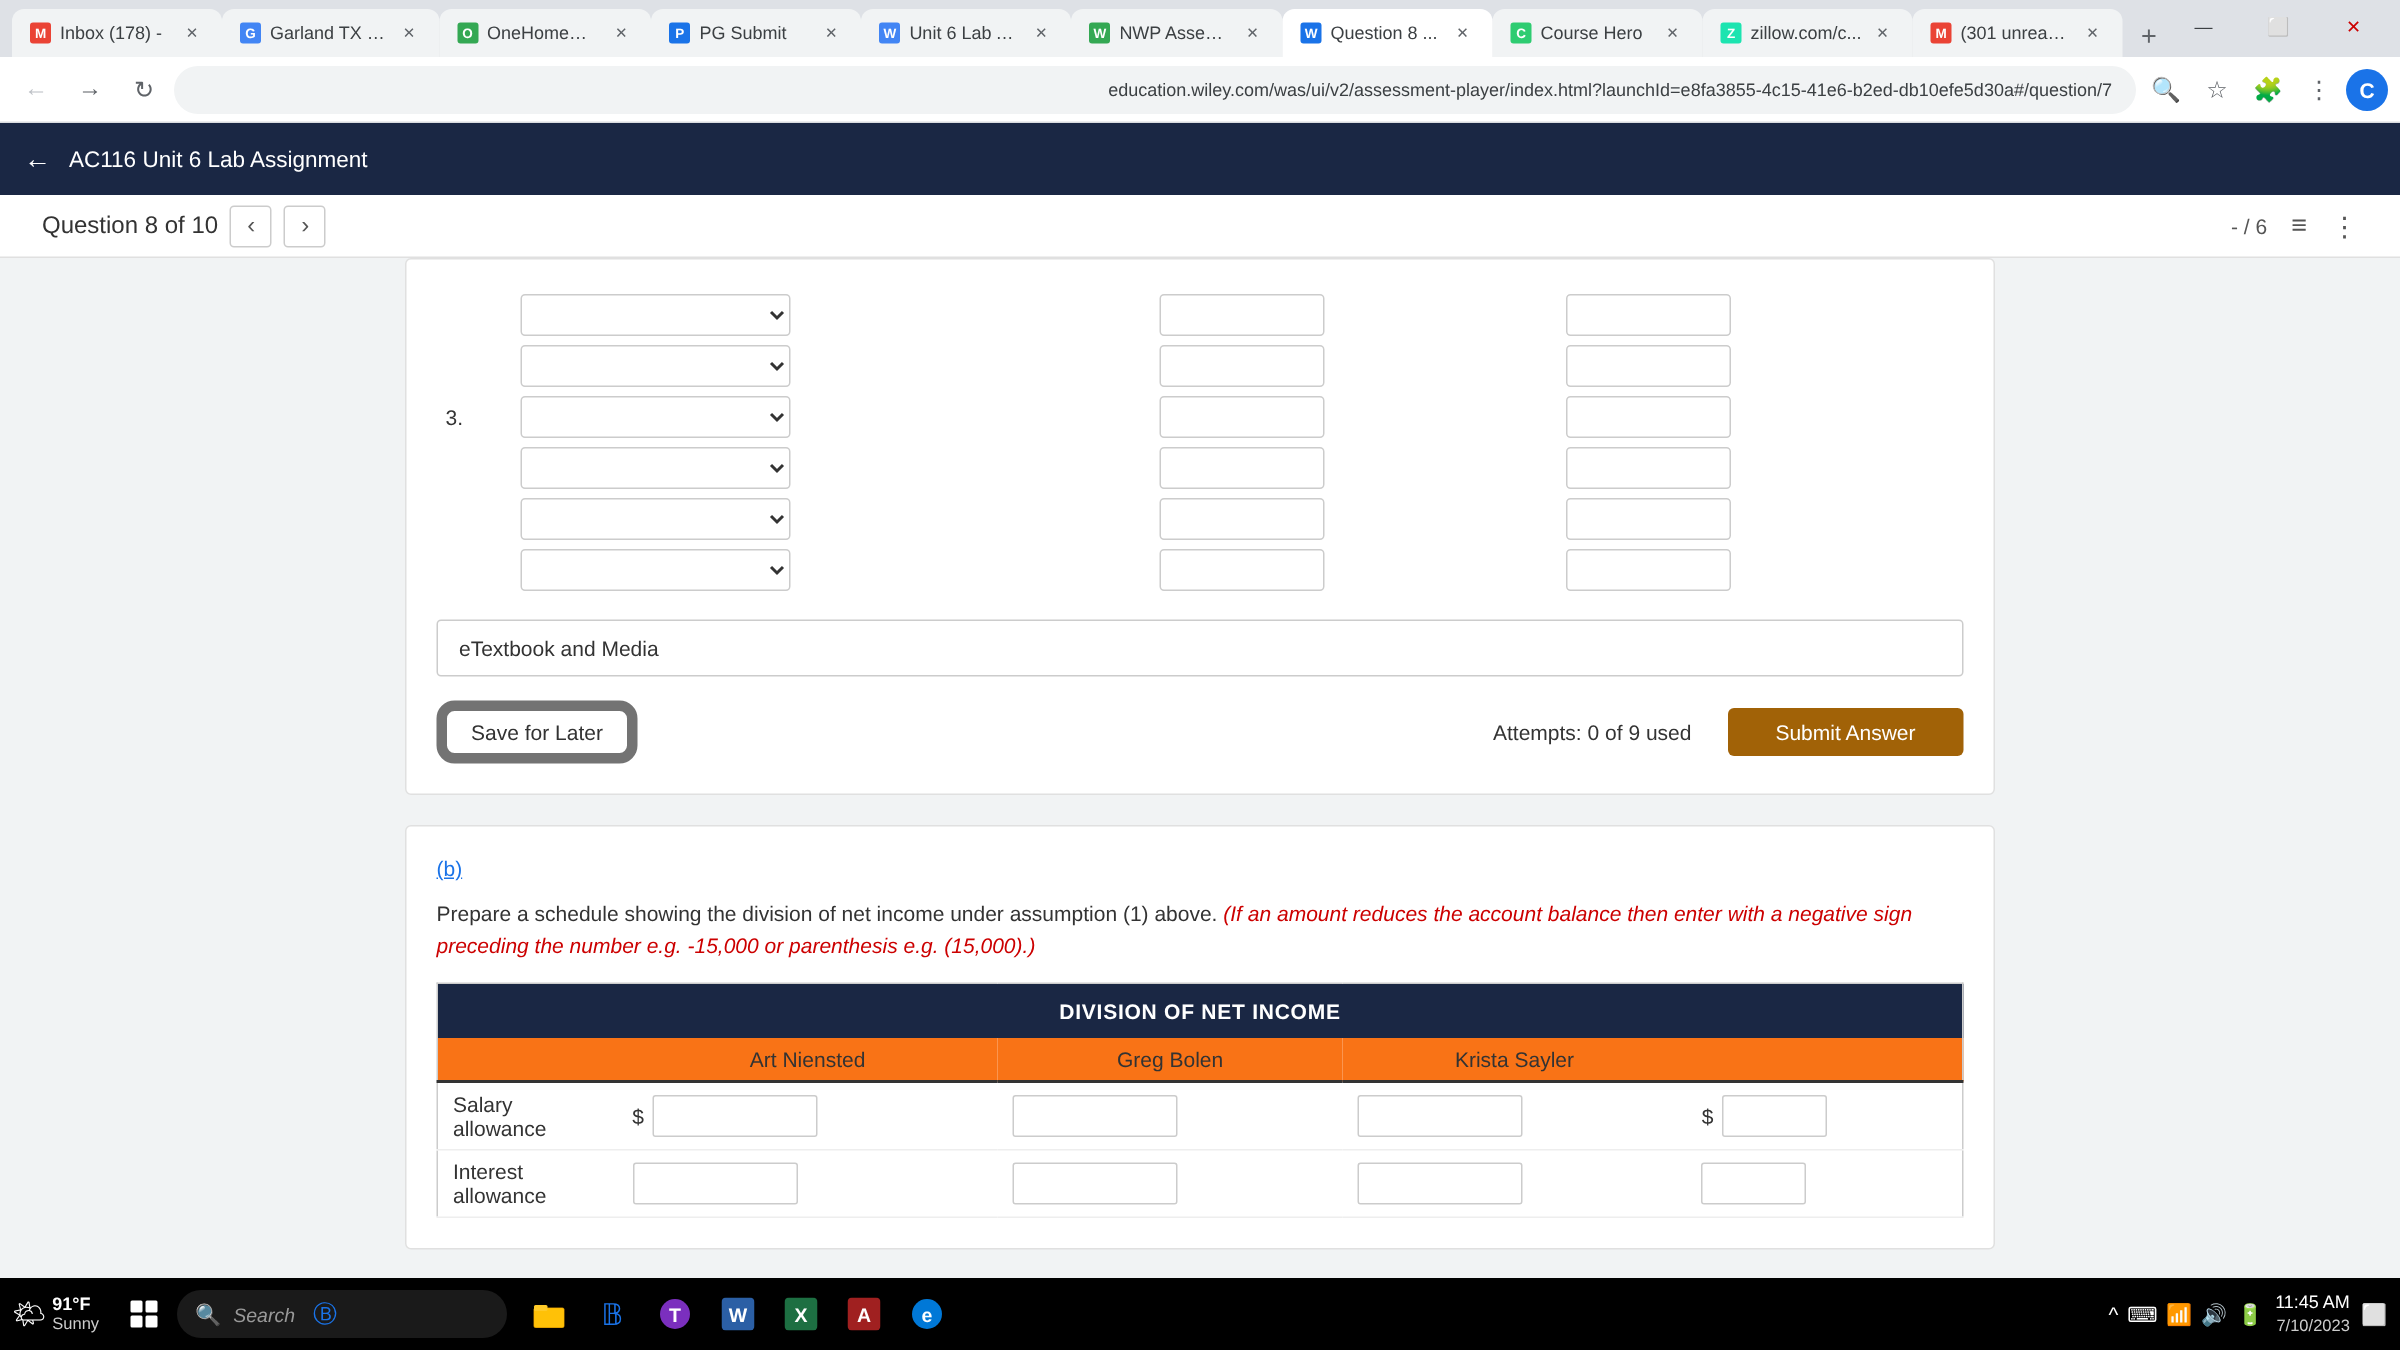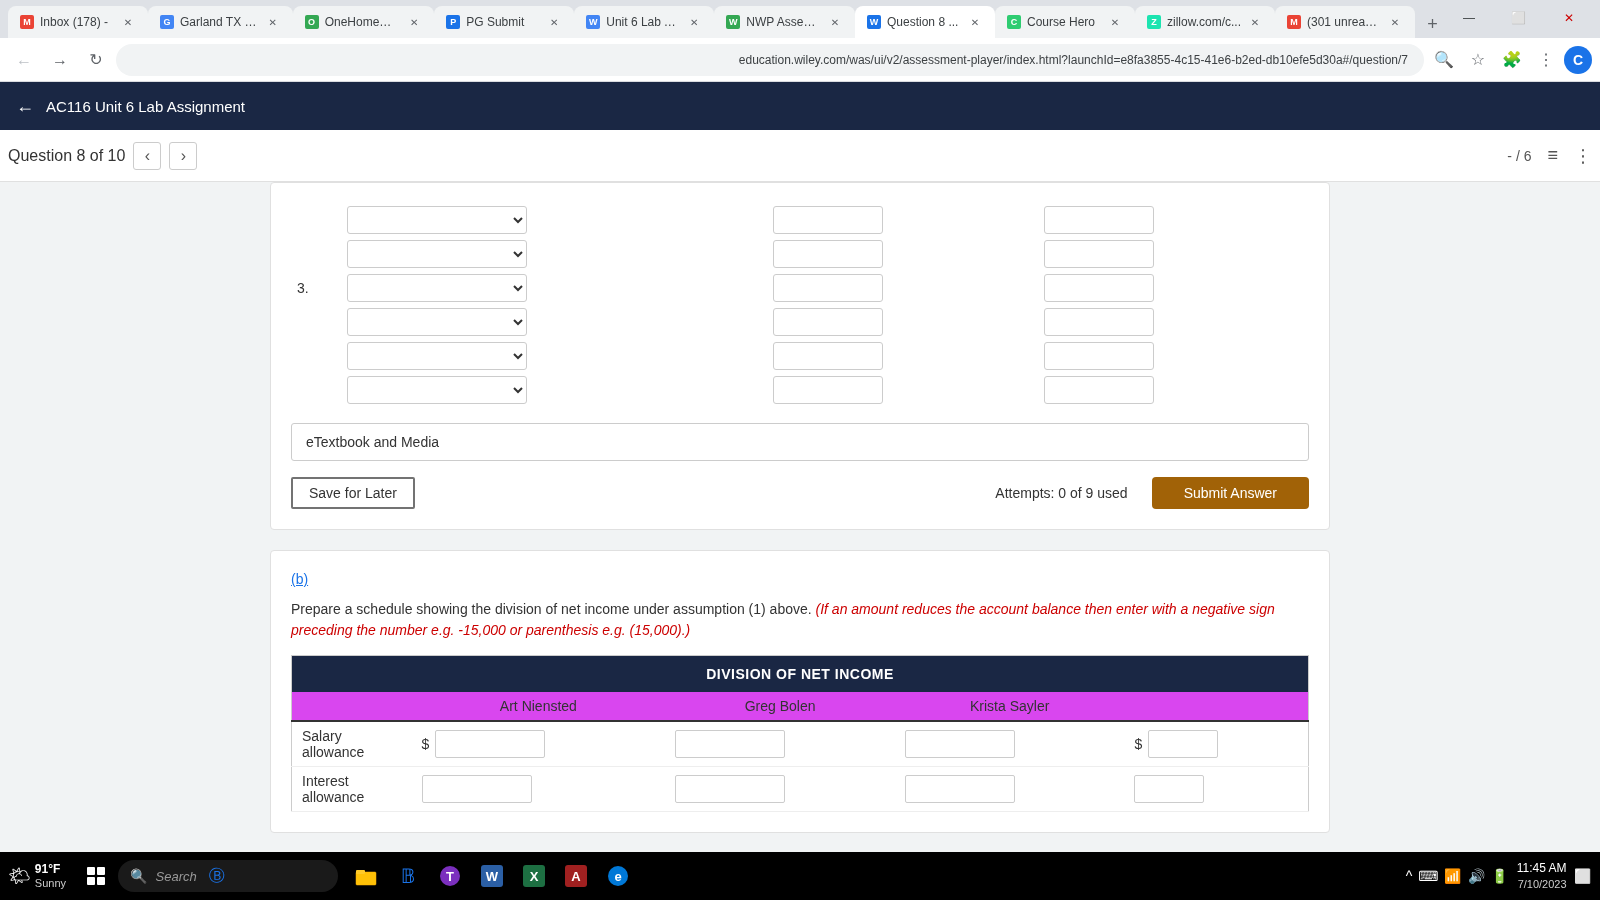--- a/index.html
+++ b/index.html
@@ -178,24 +178,24 @@
     .app-header-title {
       font-size: 15px;
       font-weight: 500;
       color: white;
     }
 
     
     .question-header {
       background: #fff;
       border-bottom: 1px solid #e0e0e0;
-      height: 52px;
-      display: flex;
-      align-items: center;
-      padding: 0 8px;
+      height: 42px;
+      display: flex;
+      align-items: center;
+      padding: 0 28px;
       flex-shrink: 0;
     }
     .question-nav {
       display: flex;
       align-items: center;
       gap: 8px;
     }
     .question-label {
       font-size: 16px;
       color: #333;
@@ -298,23 +298,23 @@
     }
 
     
     .actions-row {
       display: flex;
       align-items: center;
       gap: 12px;
     }
     .save-later-btn {
       padding: 6px 16px;
-      border: 2px solid #737373;
+      border: 7px solid #737373;
       background: #fff;
-      border-radius: 2px;
+      border-radius: 12px;
       font-size: 14px;
       color: #333;
       cursor: pointer;
     }
     .attempts-text {
       margin-left: auto;
       font-size: 14px;
       color: #333;
       margin-right: 12px;
     }
@@ -367,21 +367,21 @@
     .division-table .header-row td {
       background: #1a2744;
       color: white;
       text-align: center;
       padding: 10px;
       font-size: 14px;
       font-weight: 600;
       letter-spacing: 0.5px;
     }
     .division-table .subheader-row td {
-      background: #d946ef;
+      background: #f97316;
       text-align: center;
       padding: 6px 10px;
       font-size: 14px;
       font-weight: 500;
       color: #333;
       border-bottom: 2px solid #333;
     }
     .division-table .subheader-row td:first-child {
       text-align: left;
     }

